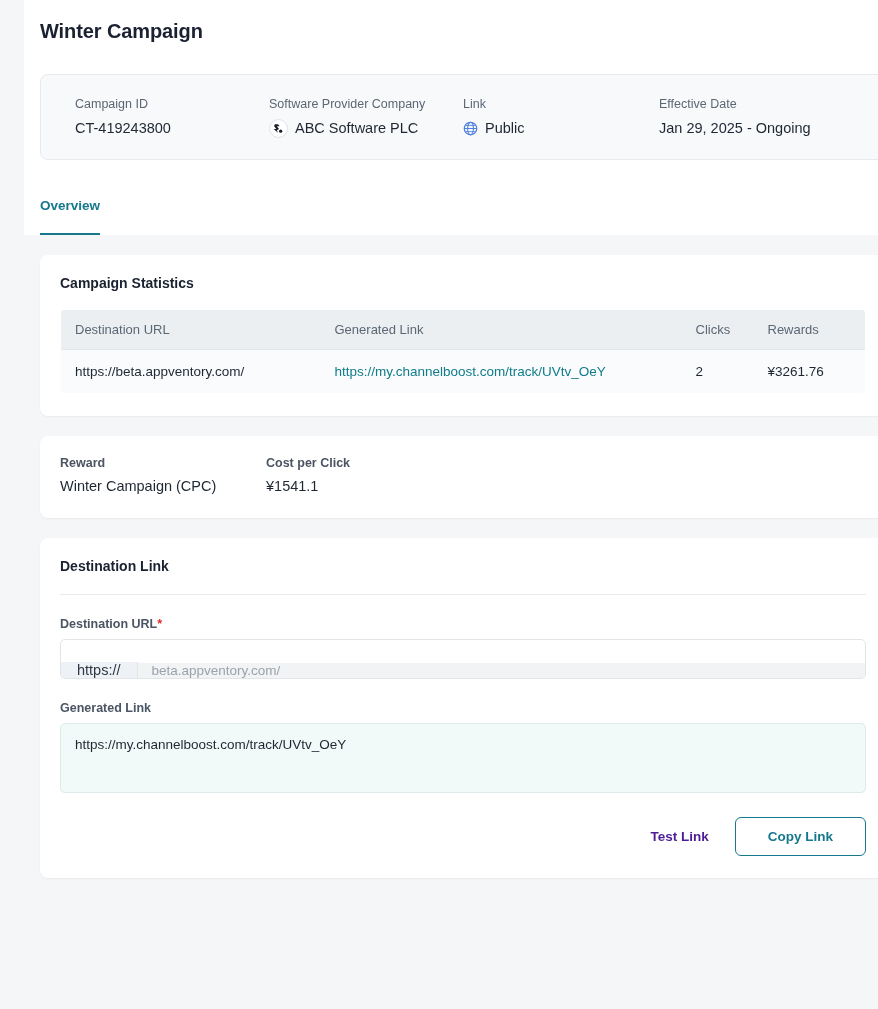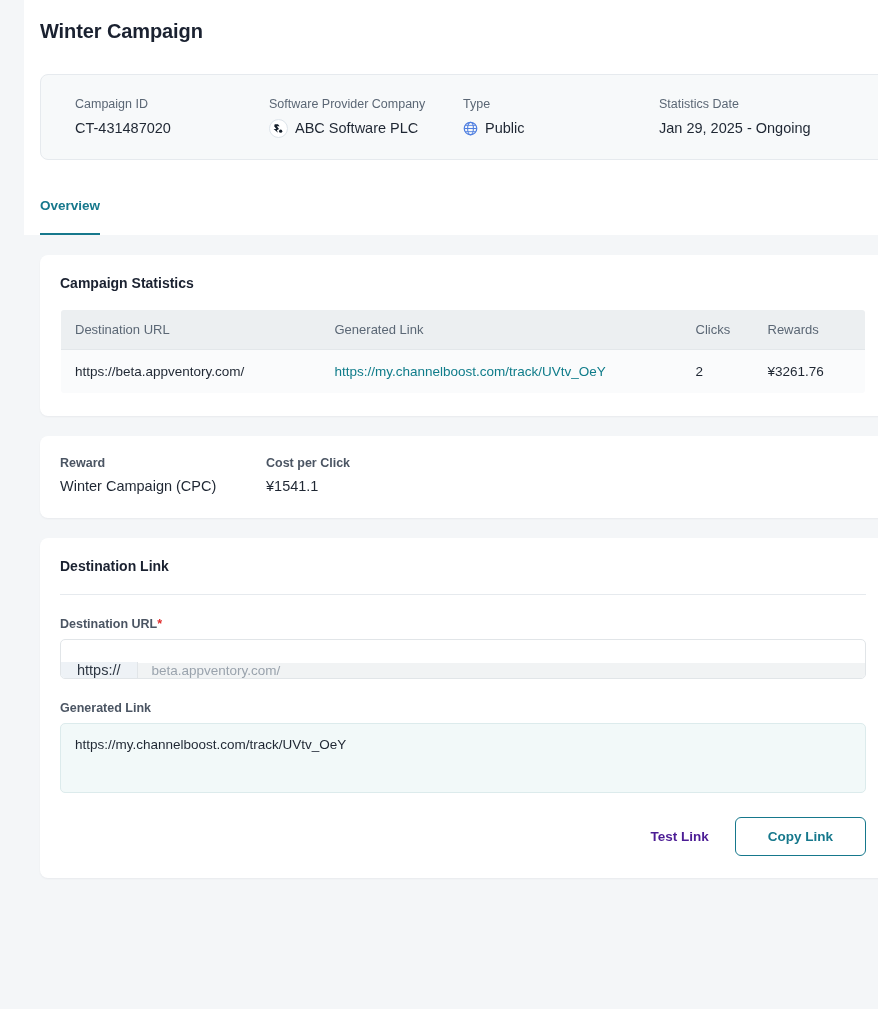--- a/index.html
+++ b/index.html
@@ -273,55 +273,55 @@
 <div class="page">
 
   <h1 class="page-title">Winter Campaign</h1>
 
   <div class="summary-card">
     <div class="summary-grid">
 
       <div class="sum-field f1">
         <div class="sum-label">Campaign ID</div>
         <div class="sum-value">
-          <span>CT-431487020</span>
+          <span>CT-419243800</span>
         </div>
       </div>
 
       <div class="sum-field f2">
         <div class="sum-label">Software Provider Company</div>
         <div class="sum-value">
           <span class="avatar-icon">
             <svg width="13" height="13" viewBox="0 0 24 24" aria-hidden="true">
               <path d="M5 4h6l3 4h-5l4 5-4 2 2 5-8-7h5l-4-5z" fill="#16202c"></path>
               <circle cx="16" cy="17" r="3" fill="#16202c"></circle>
             </svg>
           </span>
           <span>ABC Software PLC</span>
         </div>
       </div>
 
       <div class="sum-field f3">
-        <div class="sum-label">Type</div>
+        <div class="sum-label">Link</div>
         <div class="sum-value">
           <span class="globe-icon">
             <svg width="15" height="15" viewBox="0 0 24 24" aria-hidden="true">
               <circle cx="12" cy="12" r="10" fill="none" stroke="#4f7fe0" stroke-width="2"></circle>
               <ellipse cx="12" cy="12" rx="4.6" ry="10" fill="none" stroke="#4f7fe0" stroke-width="1.7"></ellipse>
               <line x1="2" y1="12" x2="22" y2="12" stroke="#4f7fe0" stroke-width="1.7"></line>
               <line x1="3.6" y1="7" x2="20.4" y2="7" stroke="#4f7fe0" stroke-width="1.4"></line>
               <line x1="3.6" y1="17" x2="20.4" y2="17" stroke="#4f7fe0" stroke-width="1.4"></line>
             </svg>
           </span>
           <span>Public</span>
         </div>
       </div>
 
       <div class="sum-field f4">
-        <div class="sum-label">Statistics Date</div>
+        <div class="sum-label">Effective Date</div>
         <div class="sum-value">
           <span>Jan 29, 2025 - Ongoing</span>
         </div>
       </div>
 
     </div>
   </div>
 
   <div class="tabs">
     <div class="tab">Overview</div>

